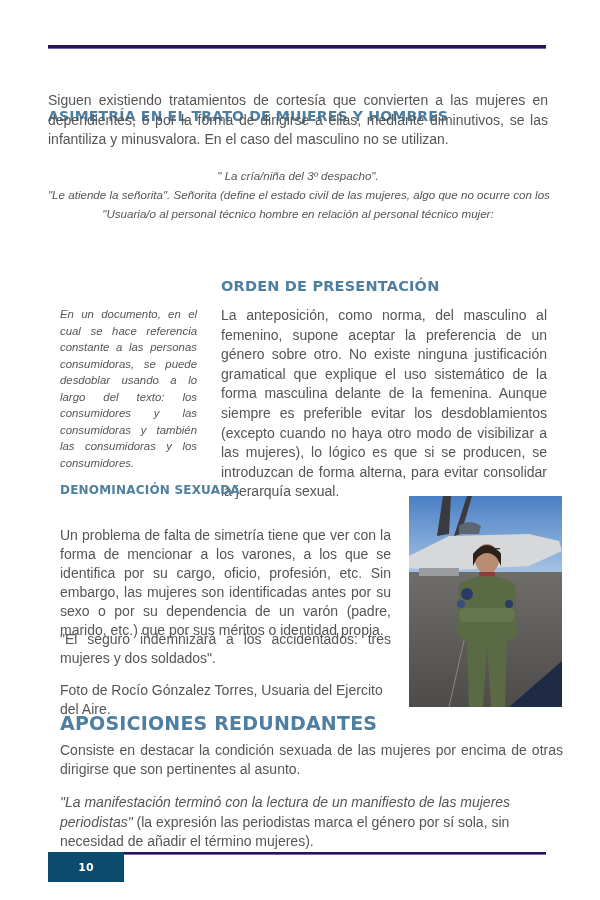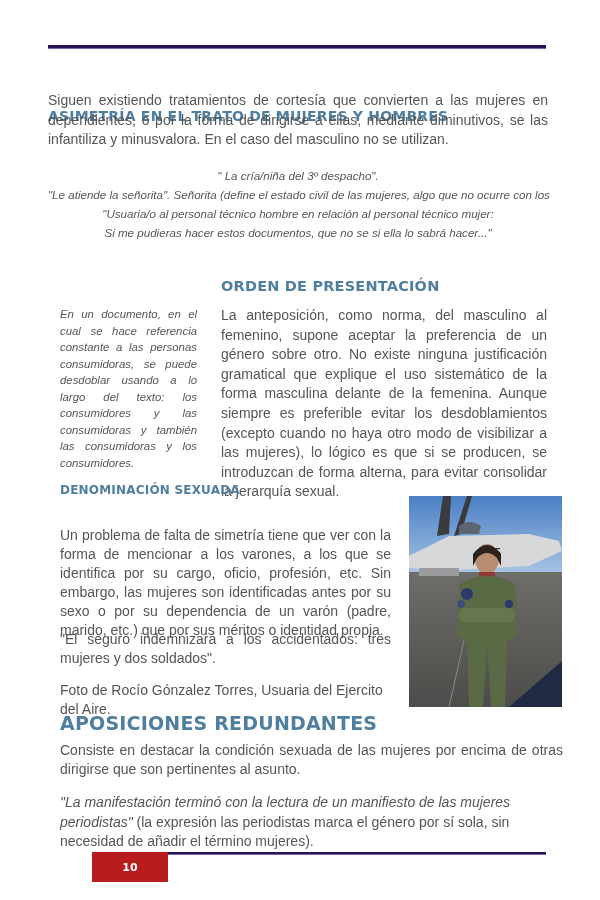--- a/index.html
+++ b/index.html
@@ -18,36 +18,35 @@
   .h-denom { position: absolute; left: 60px; top: 483px; font-size: 12px; }
   .denom-p { left: 60px; top: 526px; width: 331px; text-align: justify; line-height: 19px; }
   .denom-quote { left: 60px; top: 630px; width: 331px; text-align: justify; line-height: 19px; }
   .caption { left: 60px; top: 681px; width: 340px; line-height: 19px; }
   .photo { position: absolute; left: 409px; top: 496px; width: 153px; height: 211px; overflow: hidden; }
   .h-apos { position: absolute; left: 60px; top: 712px; font-size: 19px; }
   .apos-p { left: 60px; top: 741px; width: 503px; text-align: justify; line-height: 19px; }
   .apos-ex { left: 60px; top: 793px; width: 503px; line-height: 19.5px; }
   .apos-ex em { font-style: italic; }
   .rule-bottom { position: absolute; left: 124px; top: 852px; width: 422px; height: 2px; background: #2a1257; border-bottom: 1px solid #7a64a8; }
-  .page-box { position: absolute; left: 48px; top: 852px; width: 76px; height: 30px; background: #b91c1c; color: #ffffff;
-              font-family: "DejaVu Sans", sans-serif; font-weight: bold; font-size: 11px; display: flex; align-items: center; justify-content: center; margin-left: 44px; }
+  .page-box { position: absolute; left: 48px; top: 852px; width: 76px; height: 30px; background: #0c4a6e; color: #ffffff;
+              font-family: "DejaVu Sans", sans-serif; font-weight: bold; font-size: 11px; display: flex; align-items: center; justify-content: center; }
 </style>
 </head>
 <body>
 
 <div class="rule-top"></div>
 
 <h2 class="h-main">ASIMETRÍA EN EL TRATO DE MUJERES Y HOMBRES</h2>
 <p class="p intro">Siguen existiendo tratamientos de cortesía que convierten a las mujeres en dependientes,  o por  la forma de dirigirse a ellas, mediante diminutivos, se las infantiliza y minusvalora. En el caso del masculino no se utilizan.</p>
 
 <div class="quotes">
   <div>" La cría/niña del 3º despacho".</div>
   <div>"Le atiende la señorita". Señorita (define el estado civil de las mujeres, algo que no ocurre con los</div>
   <div>"Usuaria/o al personal técnico hombre en relación al personal técnico mujer:</div>
-  <div>Si me pudieras hacer estos documentos, que no se si ella lo sabrá hacer..."</div>
 </div>
 
 <h2 class="h-orden">ORDEN DE PRESENTACIÓN</h2>
 <div class="side-note">En un documento, en el cual se hace referencia constante a las personas consumidoras, se puede desdoblar usando a lo largo del texto: los consumidores y las consumidoras y también las consumidoras y los consumidores.</div>
 <p class="p orden-p">La anteposición, como norma, del masculino al femenino, supone aceptar la preferencia de un género sobre otro. No existe ninguna justificación gramatical que explique el uso sistemático de la forma masculina delante de la femenina. Aunque siempre es preferible evitar los desdoblamientos (excepto cuando no haya otro modo de visibilizar a las mujeres), lo lógico es que si se producen, se introduzcan de forma alterna, para evitar consolidar la jerarquía sexual.</p>
 
 <h2 class="h-denom">DENOMINACIÓN SEXUADA</h2>
 <p class="p denom-p">Un problema de falta de simetría tiene que ver con la forma de mencionar a los varones, a los que se identifica por su cargo, oficio, profesión, etc. Sin embargo, las mujeres son identificadas antes por su sexo o por su dependencia de un varón (padre, marido, etc.) que por sus méritos o identidad propia.</p>
 <p class="p denom-quote">"El seguro indemnizará a los accidentados: tres mujeres y dos soldados".</p>
 <p class="p caption">Foto de Rocío Gónzalez Torres, Usuaria del Ejercito del Aire.</p>

